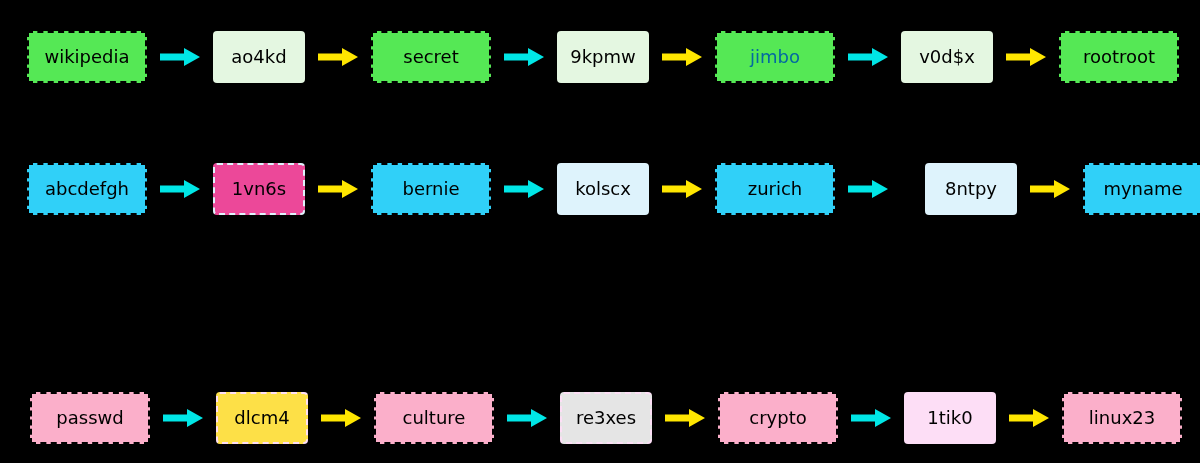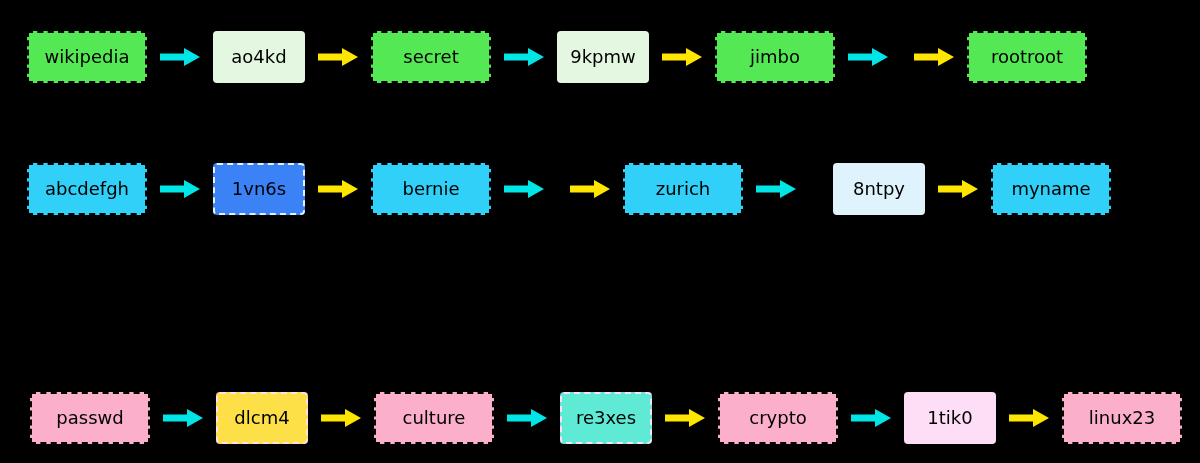--- a/index.html
+++ b/index.html
@@ -75,52 +75,54 @@
         <svg width="40" height="20" viewBox="0 0 40 20">
           <polygon points="0,6.5 24,6.5 24,1 40,10 24,19 24,13.5 0,13.5" fill="#00E6E6"></polygon>
         </svg>
       </span>
       <div class="node rounded" style="background: rgb(228, 247, 225); border-color: rgb(228, 247, 225); color: rgb(0, 0, 0);">9kpmw</div>
       <span class="arrow">
         <svg width="40" height="20" viewBox="0 0 40 20">
           <polygon points="0,6.5 24,6.5 24,1 40,10 24,19 24,13.5 0,13.5" fill="#FFE600"></polygon>
         </svg>
       </span>
-      <div class="node rect" style="background: rgb(85, 232, 85); color: #000000;">jimbo</div>
+      <div class="node rect" style="background: rgb(85, 232, 85); color: #0369a1;">jimbo</div>
       <span class="arrow">
         <svg width="40" height="20" viewBox="0 0 40 20">
           <polygon points="0,6.5 24,6.5 24,1 40,10 24,19 24,13.5 0,13.5" fill="#00E6E6"></polygon>
         </svg>
       </span>
+      <div class="node rounded" style="background: rgb(228, 247, 225); border-color: rgb(228, 247, 225); color: rgb(0, 0, 0);">v0d$x</div>
       <span class="arrow">
         <svg width="40" height="20" viewBox="0 0 40 20">
           <polygon points="0,6.5 24,6.5 24,1 40,10 24,19 24,13.5 0,13.5" fill="#FFE600"></polygon>
         </svg>
       </span>
       <div class="node rect" style="background: rgb(85, 232, 85); color: rgb(0, 0, 0);">rootroot</div>
     </div>
     <div class="chain-row" style="top: 161px; left: 27px;">
       <div class="node rect" style="background: rgb(48, 208, 248); color: rgb(0, 0, 0);">abcdefgh</div>
       <span class="arrow">
         <svg width="40" height="20" viewBox="0 0 40 20">
           <polygon points="0,6.5 24,6.5 24,1 40,10 24,19 24,13.5 0,13.5" fill="#00E6E6"></polygon>
         </svg>
       </span>
-      <div class="node rounded" style="background: #3b82f6; border-color: rgb(222, 243, 252); color: rgb(0, 0, 0);">1vn6s</div>
+      <div class="node rounded" style="background: #ec4899; border-color: rgb(222, 243, 252); color: rgb(0, 0, 0);">1vn6s</div>
       <span class="arrow">
         <svg width="40" height="20" viewBox="0 0 40 20">
           <polygon points="0,6.5 24,6.5 24,1 40,10 24,19 24,13.5 0,13.5" fill="#FFE600"></polygon>
         </svg>
       </span>
       <div class="node rect" style="background: rgb(48, 208, 248); color: rgb(0, 0, 0);">bernie</div>
       <span class="arrow">
         <svg width="40" height="20" viewBox="0 0 40 20">
           <polygon points="0,6.5 24,6.5 24,1 40,10 24,19 24,13.5 0,13.5" fill="#00E6E6"></polygon>
         </svg>
       </span>
+      <div class="node rounded" style="background: rgb(222, 243, 252); border-color: rgb(222, 243, 252); color: rgb(0, 0, 0);">kolscx</div>
       <span class="arrow">
         <svg width="40" height="20" viewBox="0 0 40 20">
           <polygon points="0,6.5 24,6.5 24,1 40,10 24,19 24,13.5 0,13.5" fill="#FFE600"></polygon>
         </svg>
       </span>
       <div class="node rect" style="background: rgb(48, 208, 248); color: rgb(0, 0, 0);">zurich</div>
       <span class="arrow">
         <svg width="40" height="20" viewBox="0 0 40 20">
           <polygon points="0,6.5 24,6.5 24,1 40,10 24,19 24,13.5 0,13.5" fill="#00E6E6"></polygon>
         </svg>
@@ -145,21 +147,21 @@
         <svg width="40" height="20" viewBox="0 0 40 20">
           <polygon points="0,6.5 24,6.5 24,1 40,10 24,19 24,13.5 0,13.5" fill="#FFE600"></polygon>
         </svg>
       </span>
       <div class="node rect" style="background: rgb(251, 175, 202); color: rgb(0, 0, 0);">culture</div>
       <span class="arrow">
         <svg width="40" height="20" viewBox="0 0 40 20">
           <polygon points="0,6.5 24,6.5 24,1 40,10 24,19 24,13.5 0,13.5" fill="#00E6E6"></polygon>
         </svg>
       </span>
-      <div class="node rounded" style="background: #5eead4; border-color: rgb(253, 222, 246); color: rgb(0, 0, 0);">re3xes</div>
+      <div class="node rounded" style="background: #e5e5e5; border-color: rgb(253, 222, 246); color: rgb(0, 0, 0);">re3xes</div>
       <span class="arrow">
         <svg width="40" height="20" viewBox="0 0 40 20">
           <polygon points="0,6.5 24,6.5 24,1 40,10 24,19 24,13.5 0,13.5" fill="#FFE600"></polygon>
         </svg>
       </span>
       <div class="node rect" style="background: rgb(251, 175, 202); color: rgb(0, 0, 0);">crypto</div>
       <span class="arrow">
         <svg width="40" height="20" viewBox="0 0 40 20">
           <polygon points="0,6.5 24,6.5 24,1 40,10 24,19 24,13.5 0,13.5" fill="#00E6E6"></polygon>
         </svg>

